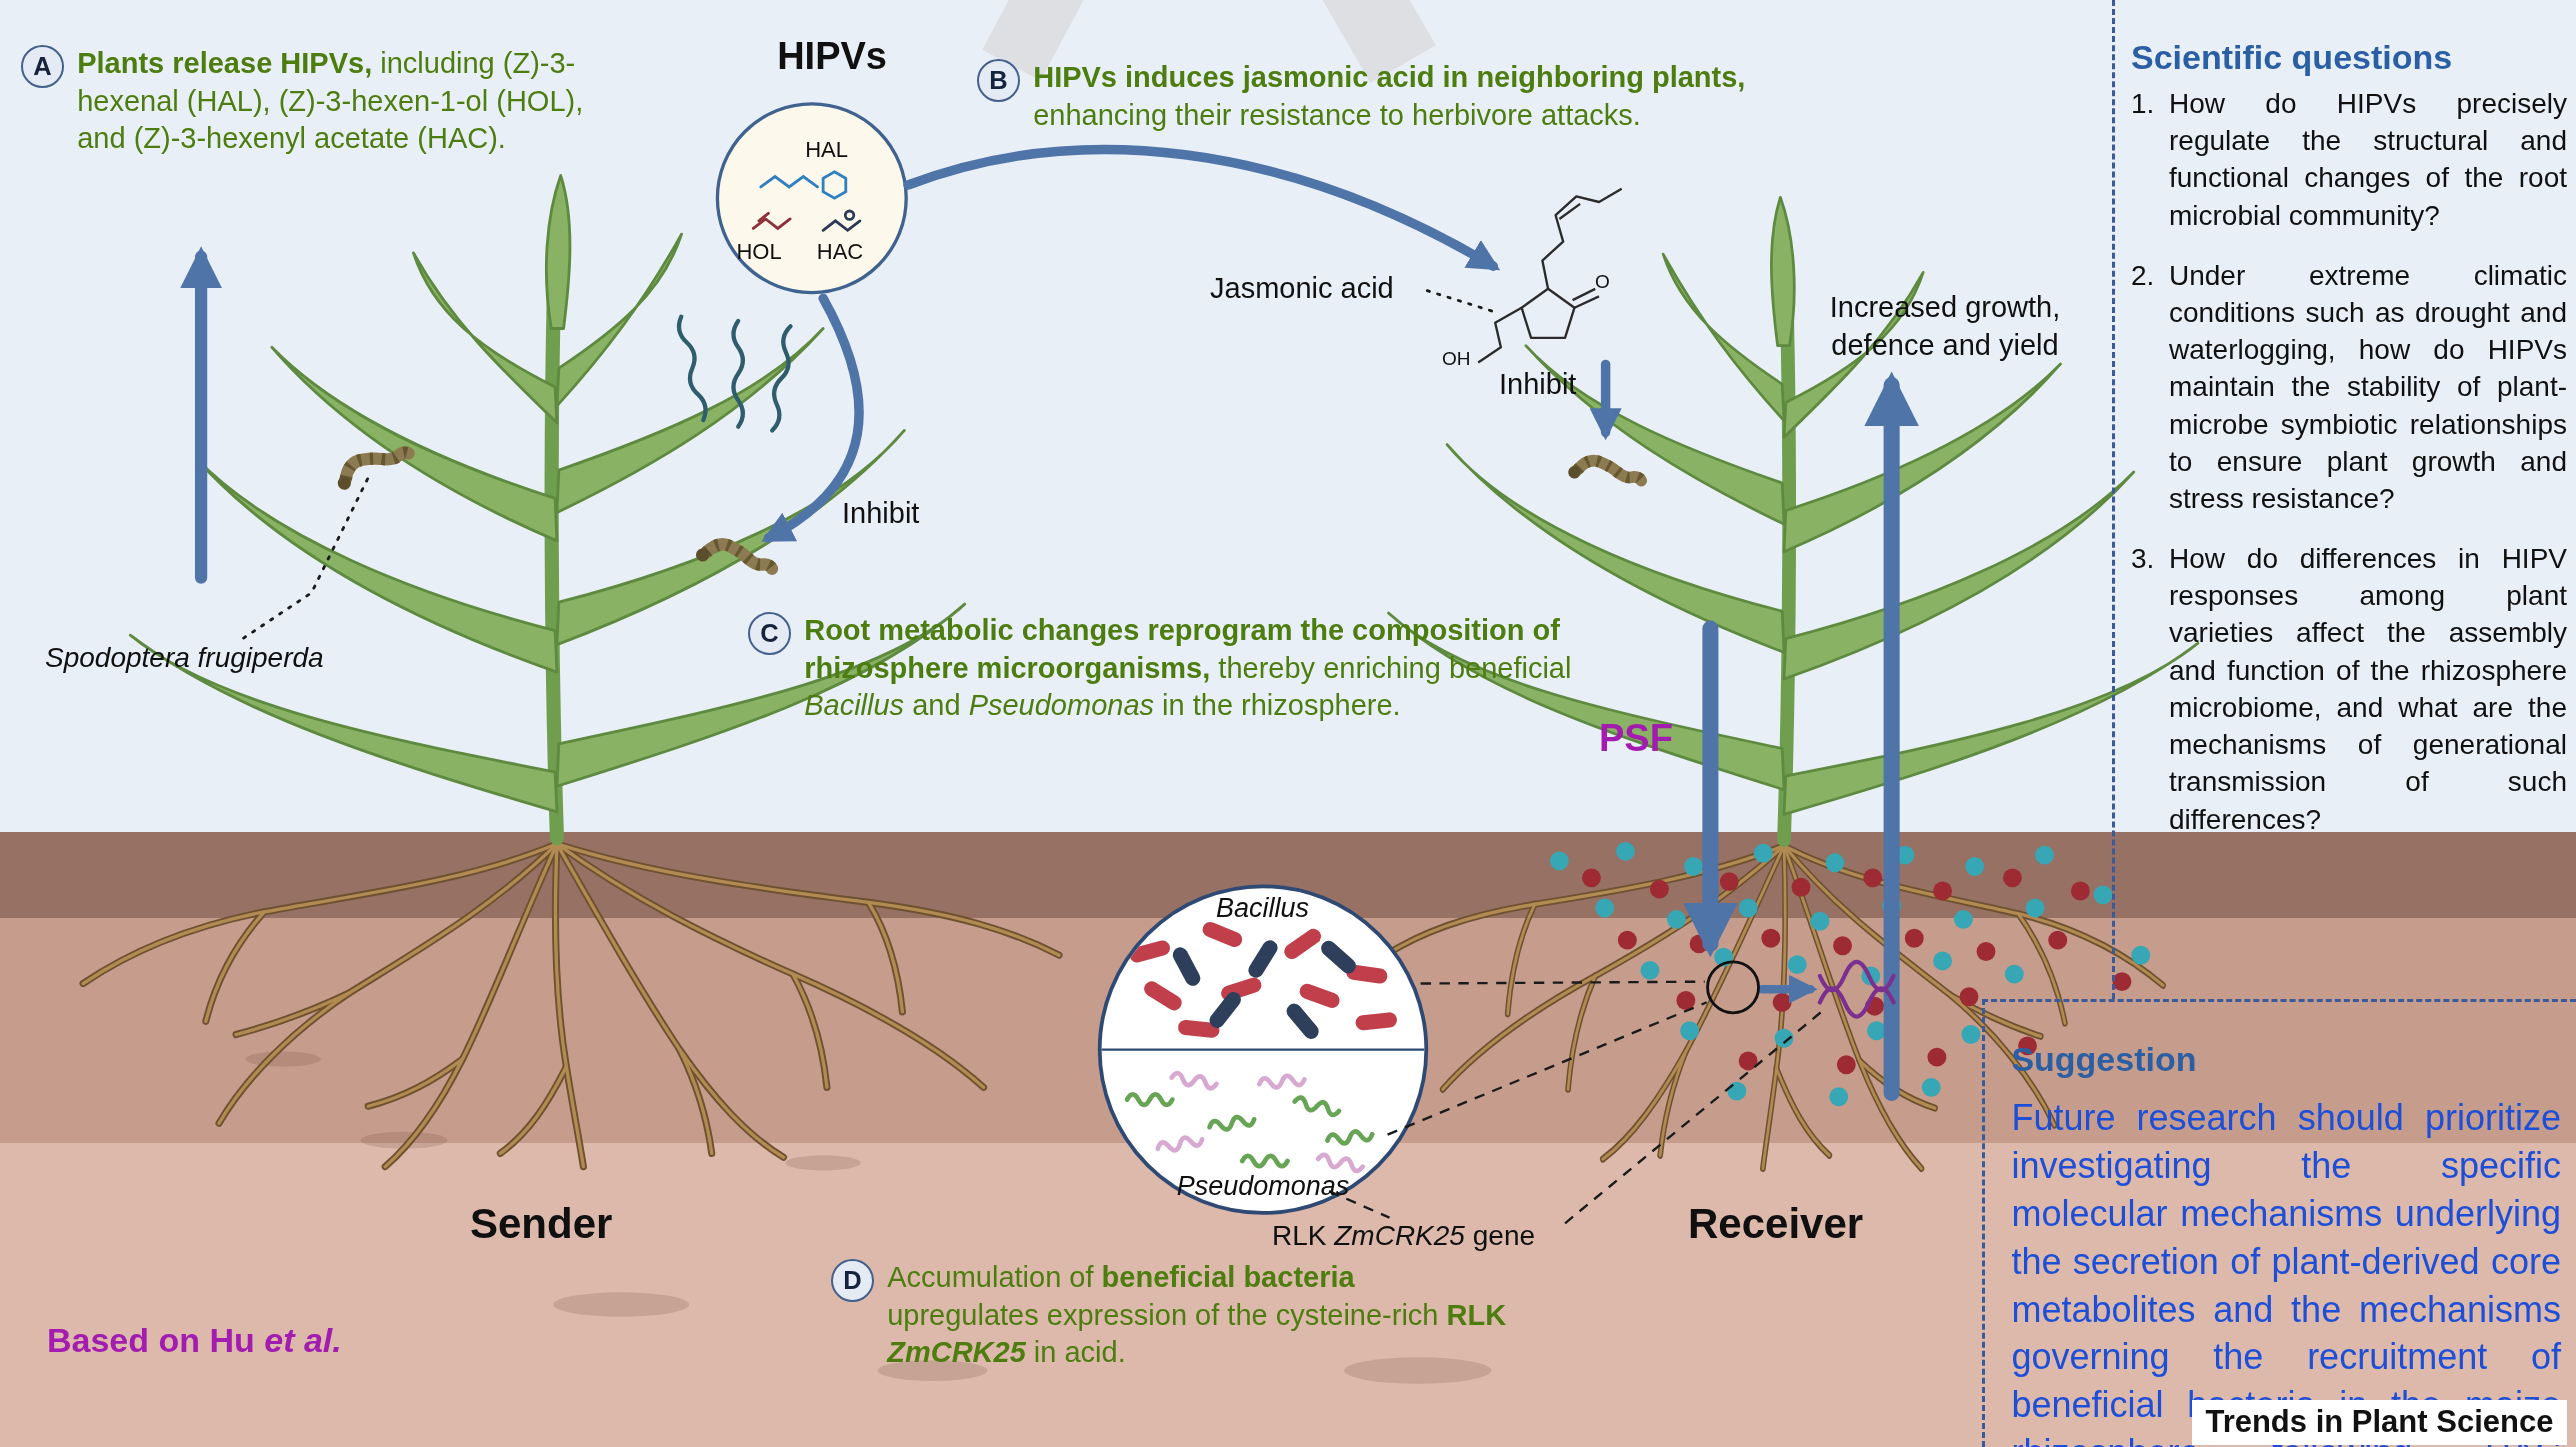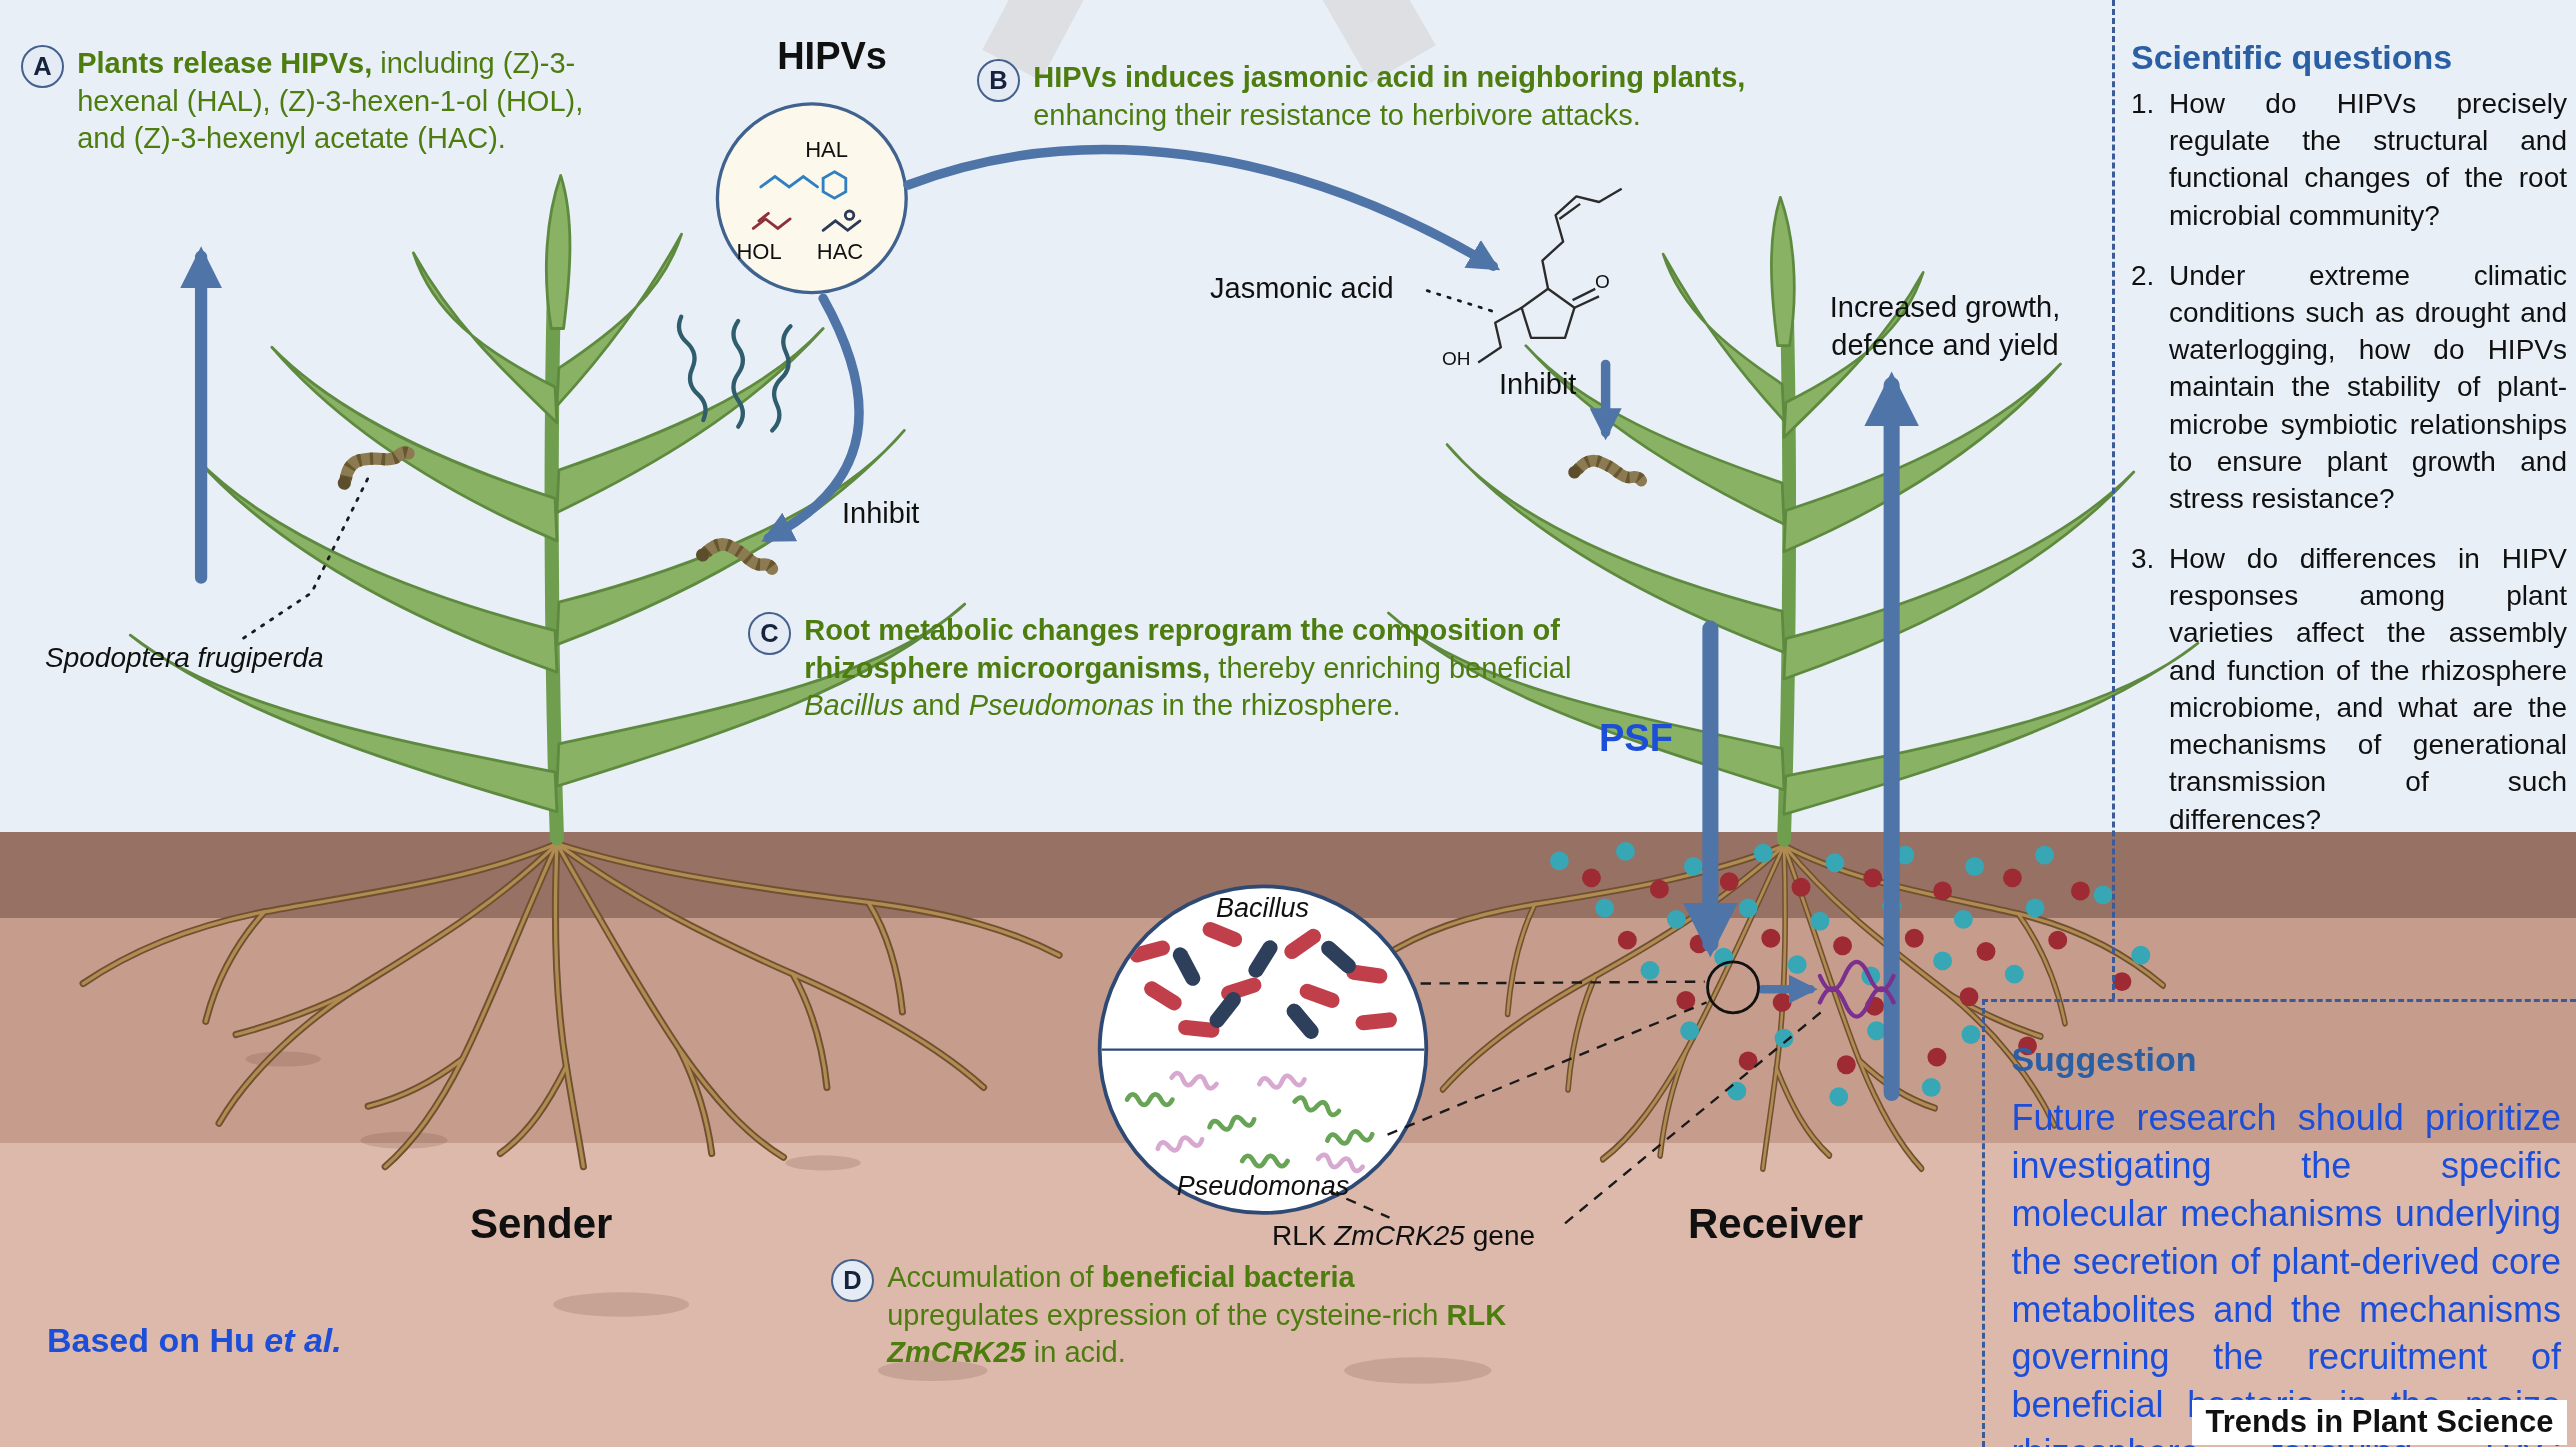--- a/index.html
+++ b/index.html
@@ -32,21 +32,21 @@
   .blob { fill:rgba(92,52,40,0.16); }
 
   
   .txt { position:absolute; font-size:29px; line-height:1.3; color:#101010; white-space:nowrap; }
   .anno { position:absolute; display:flex; gap:13.2px; align-items:flex-start; }
   .anno .body { font-size:29px; line-height:1.3; color:#4d7c0f; }
   .badge { display:inline-flex; align-items:center; justify-content:center;
            width:43px; height:43px; min-width:43px; border:2.8px solid #44608c; border-radius:50%;
            background:#e4ebf4; font-weight:bold; font-size:25.5px; color:#16233d; }
   .it { font-style:italic; }
-  .blue { color:#1d4ed8; }
+  .blue { color:#a21caf; }
   .big { font-weight:bold; font-size:42px; }
 
   
   .divider { position:absolute; left:2112px; top:0; height:999px; border-left:3.8px dashed #3b5a99; }
   .sci { position:absolute; left:2131px; top:38px; width:436px; }
   .sci h2 { font-size:34px; color:#2b5fa3; margin-bottom:8px; }
   .q { position:relative; padding-left:38px; font-size:28px; line-height:1.33; text-align:justify; margin-bottom:22.7px; color:#101010; }
   .q .num { position:absolute; left:0; top:0; }
   .sugg { position:absolute; left:1982px; top:999px; width:594px; height:448px;
           border-top:3.8px dashed #3b5a99; border-left:3.8px dashed #3b5a99; padding:38px 15px 0 26.4px; }

